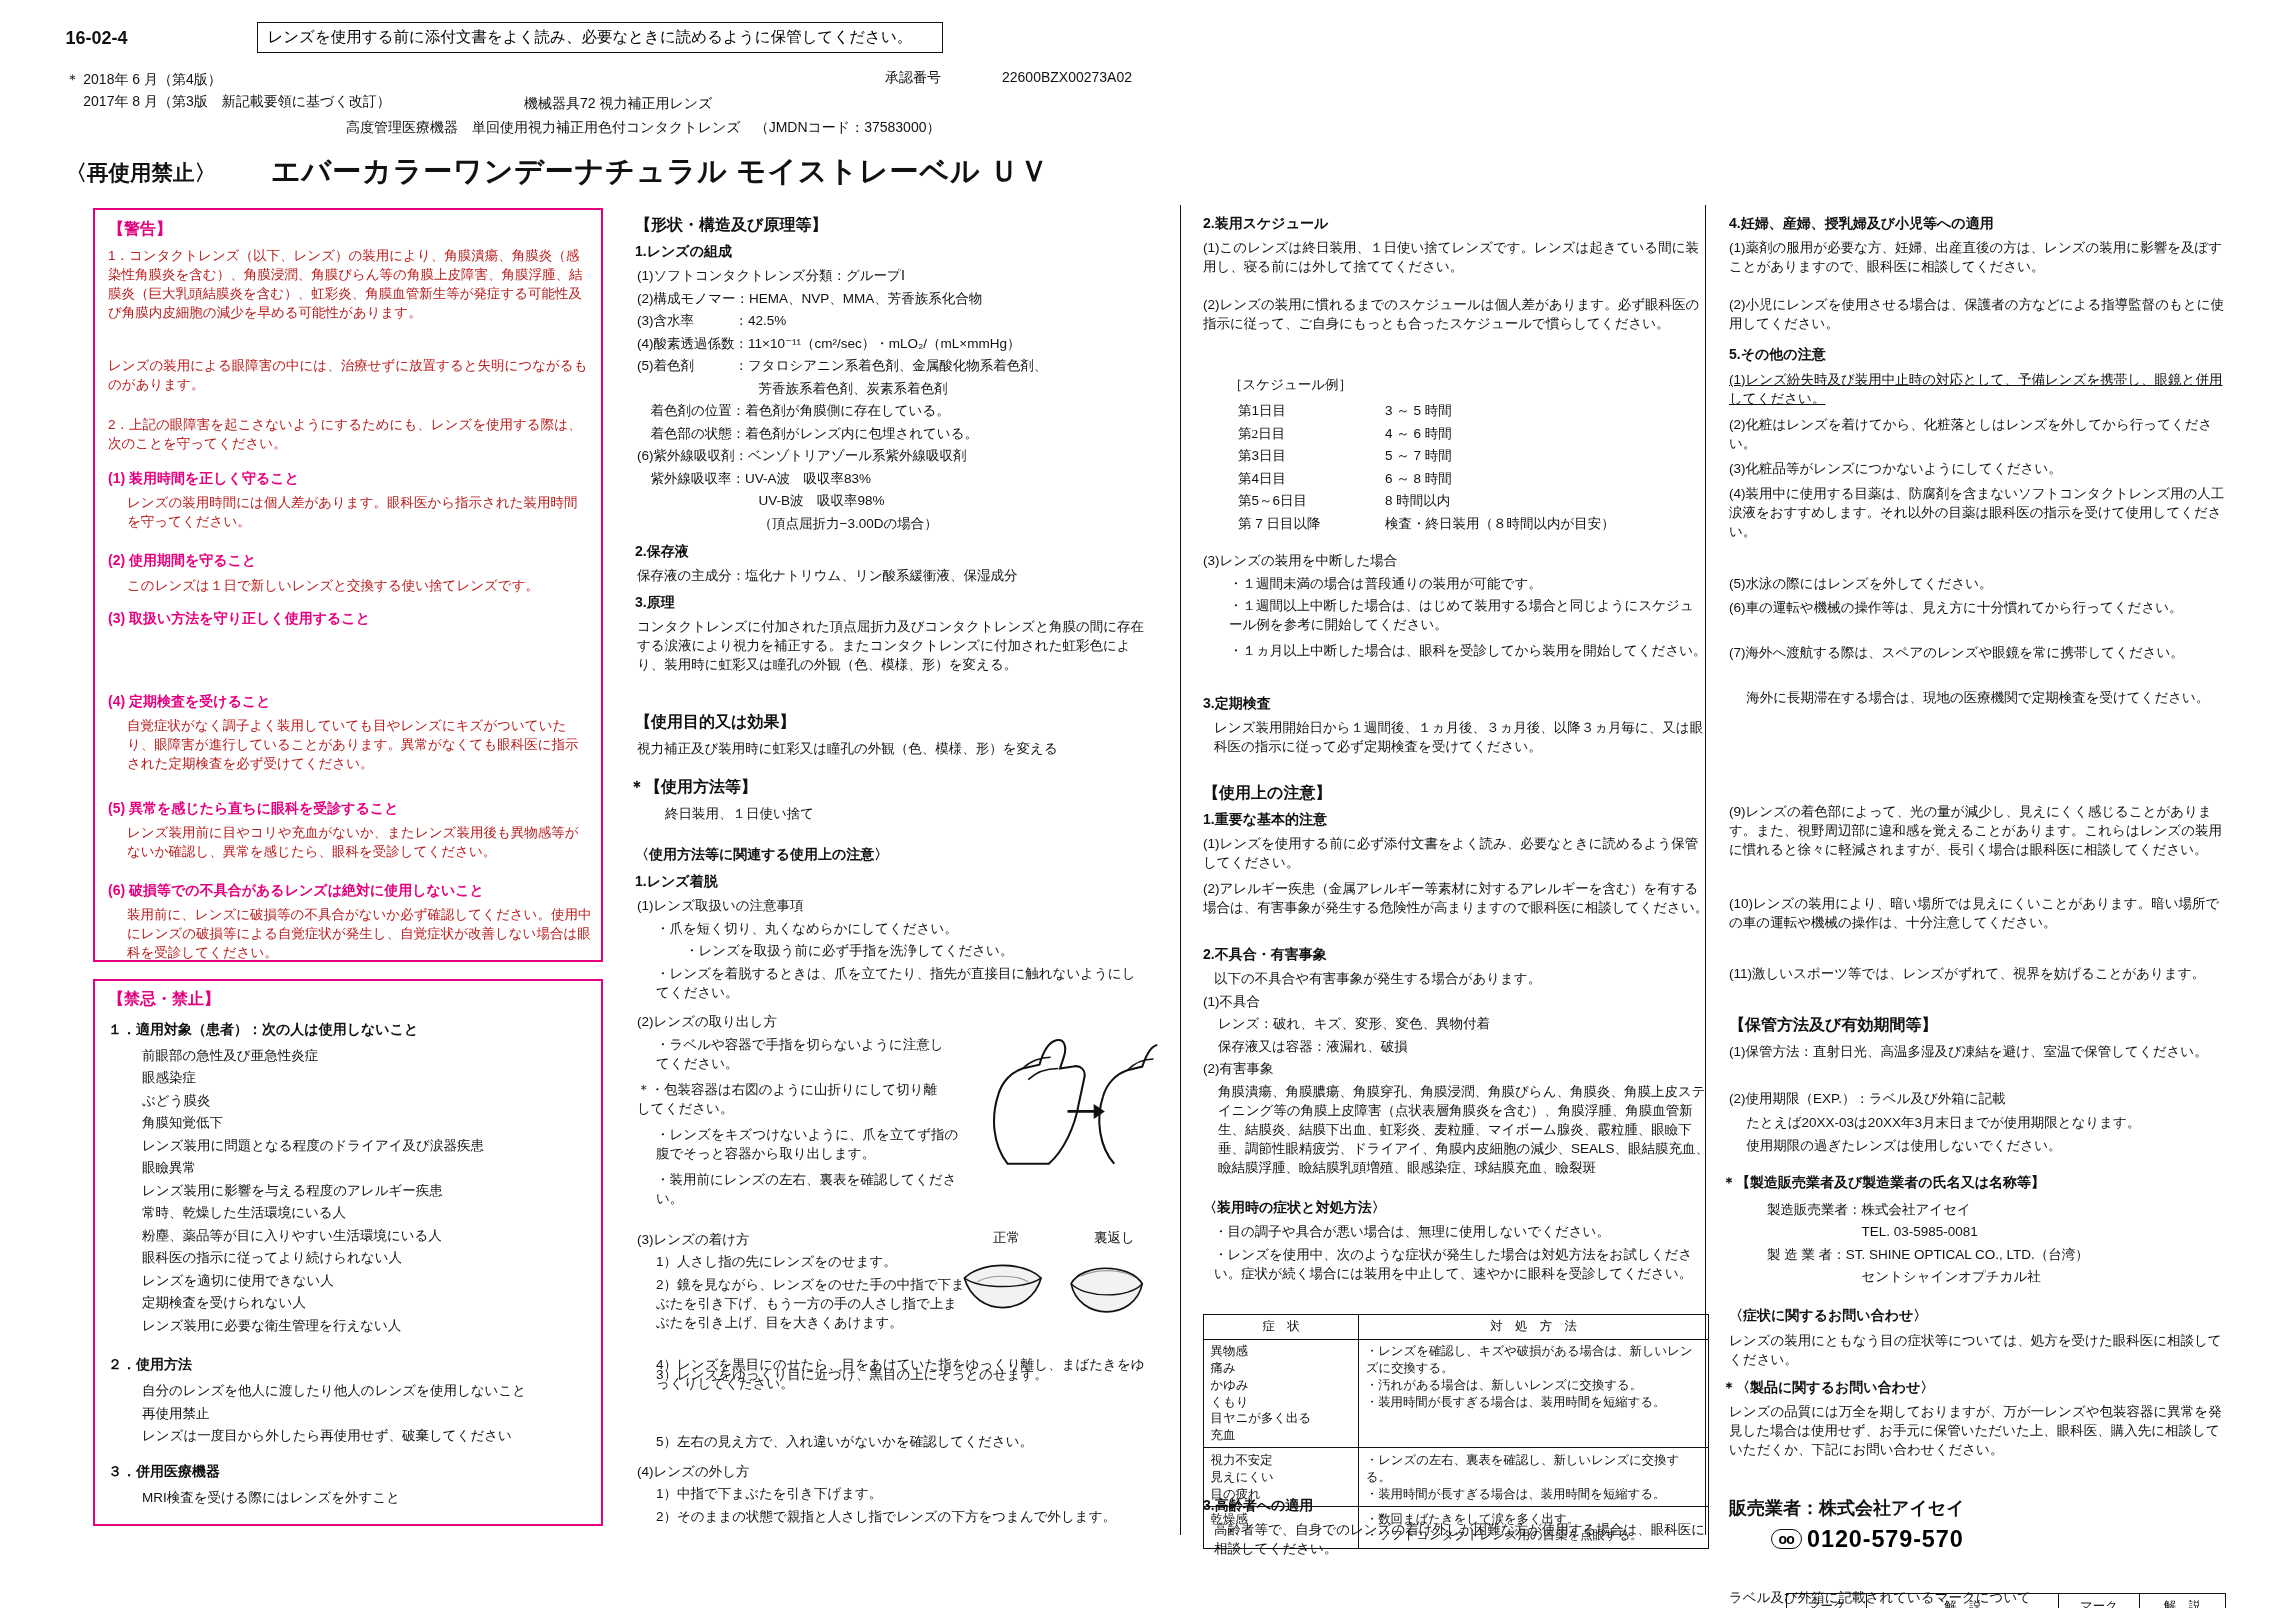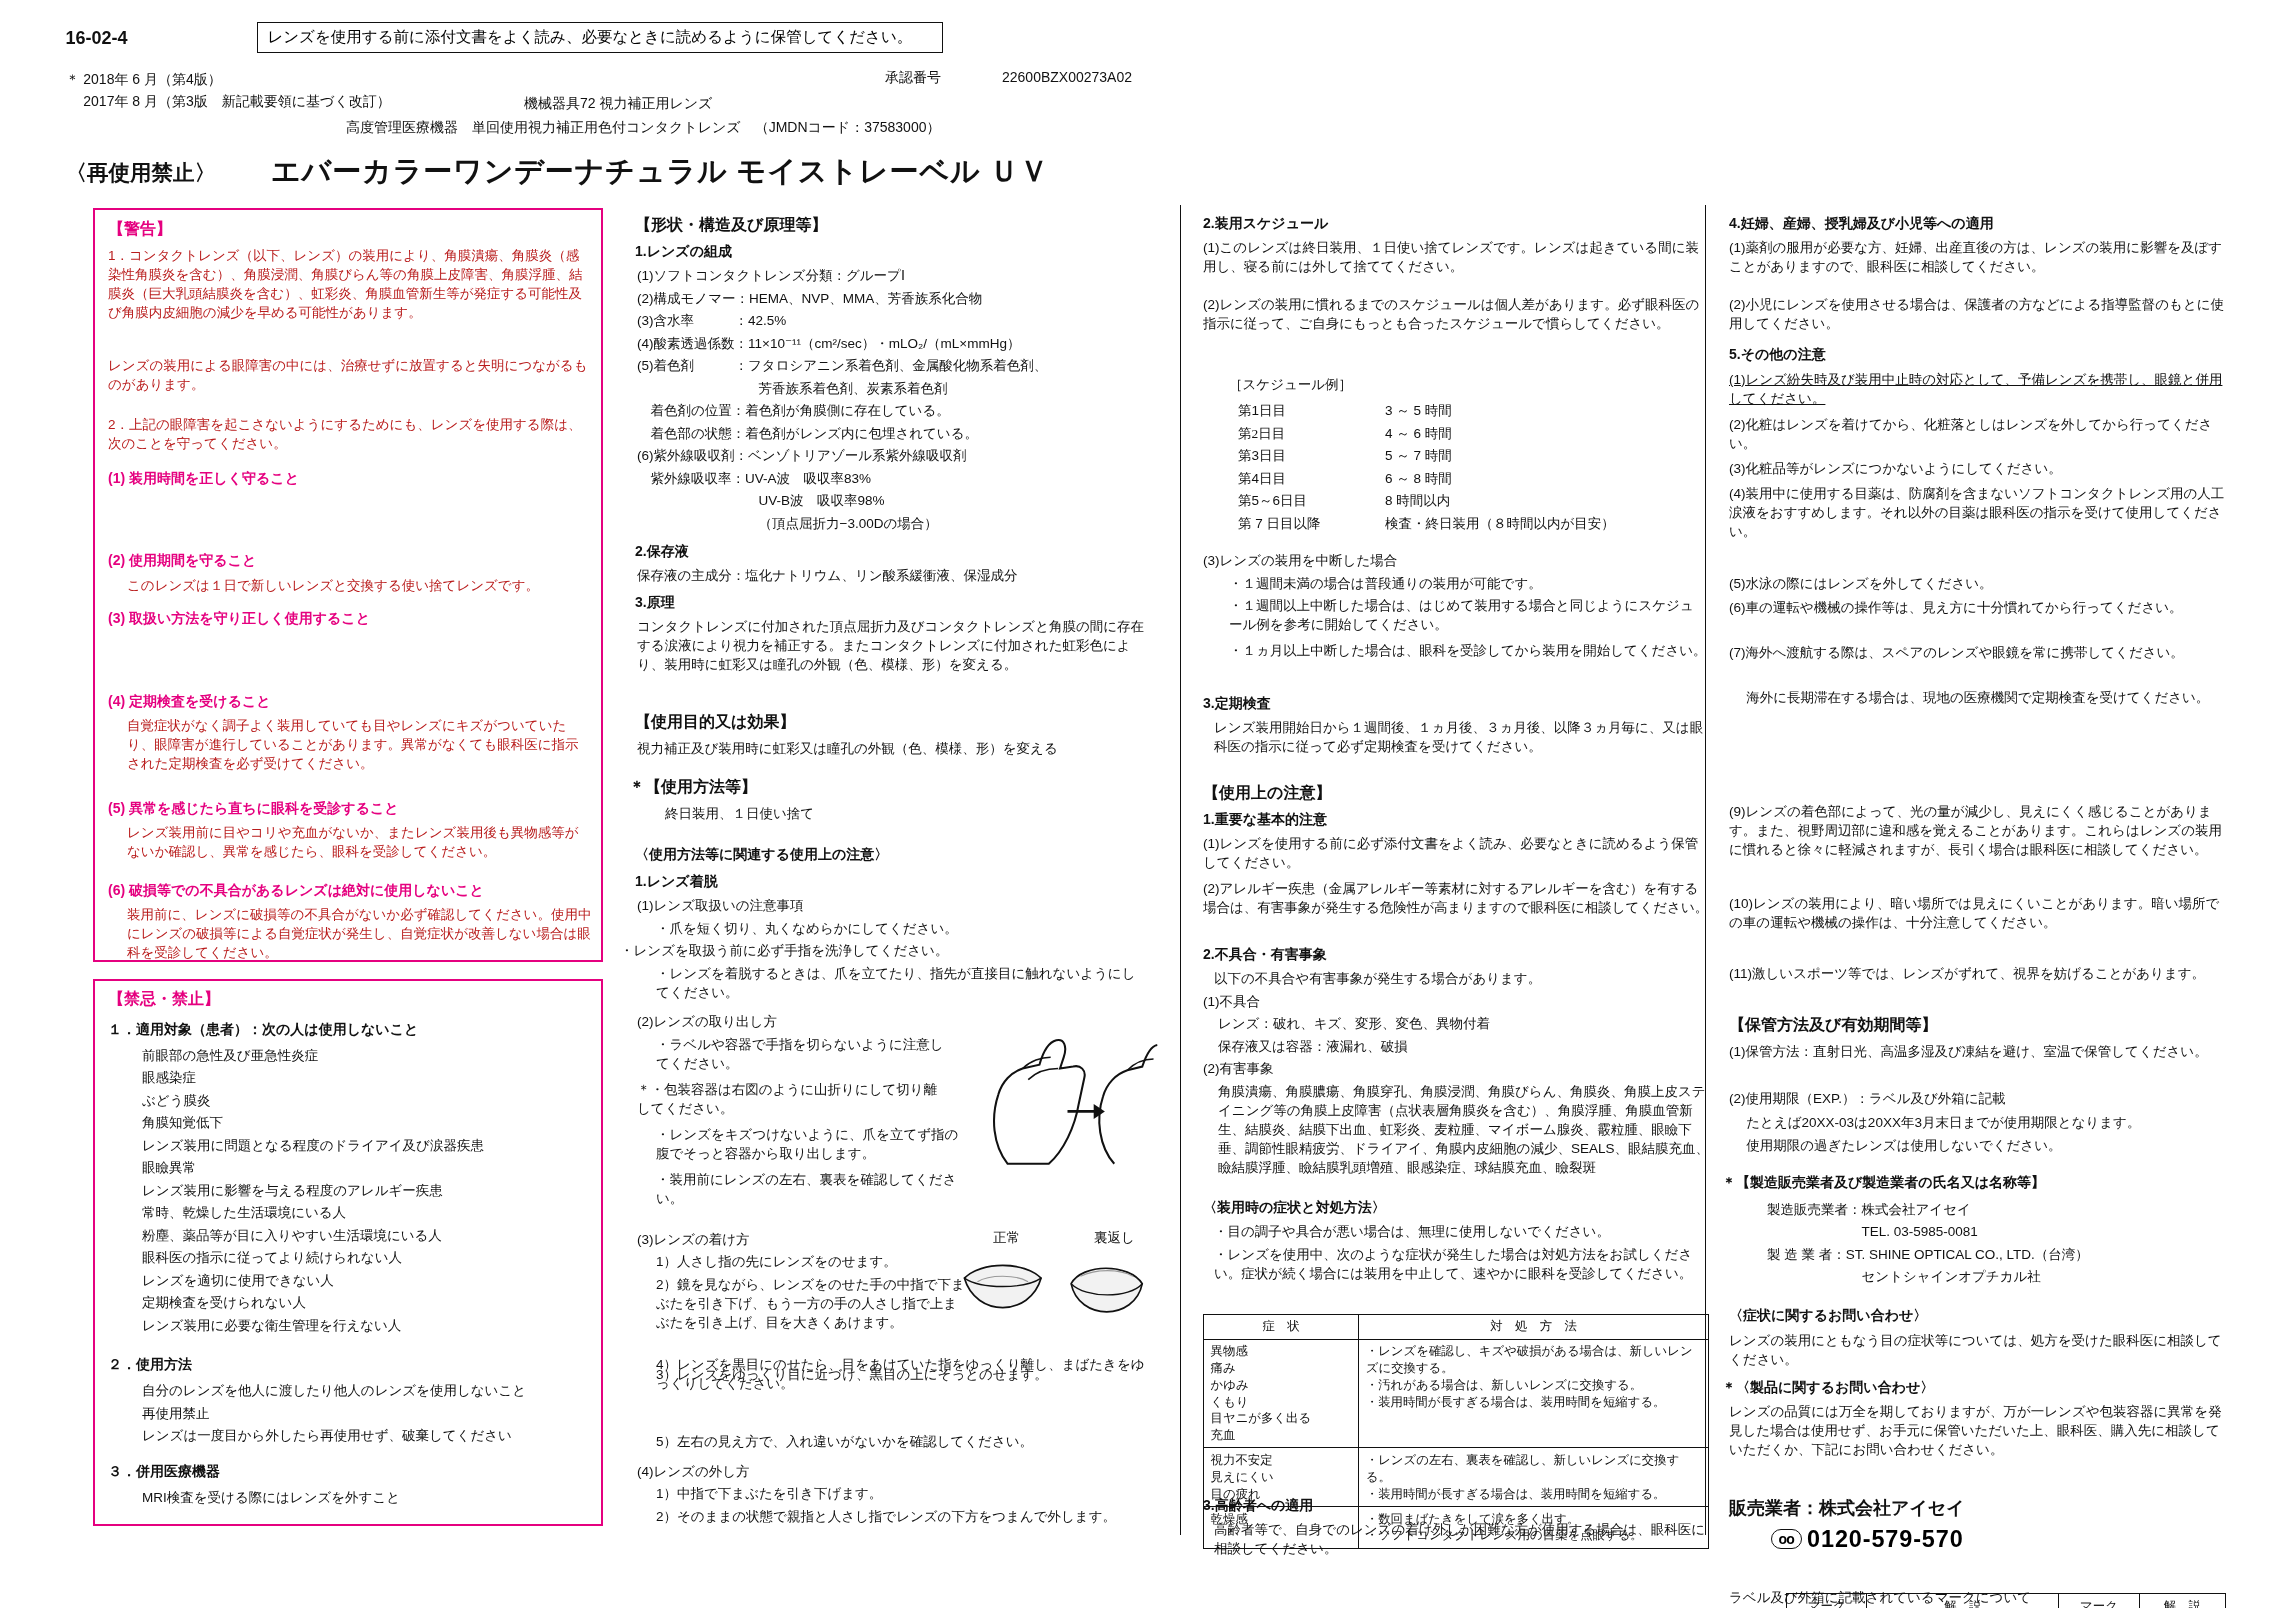--- a/index.html
+++ b/index.html
@@ -46,20 +46,21 @@
   <div class="t" style="left:9.4px;top:137px;font-size:21.5px;font-weight:bold;">〈再使用禁止〉</div>
   <div class="title" style="left:215px;top:131px;">エバーカラーワンデーナチュラル モイストレーベル ＵＶ</div>
 
   <div class="pinkbox" style="left:37px;top:187px;width:506px;height:750px;"></div>
   <div class="t pinkb s17" style="left:52px;top:197px;">【警告】</div>
   <div class="t pink s14" style="left:52px;top:225px;width:480px;">1．コンタクトレンズ（以下、レンズ）の装用により、角膜潰瘍、角膜炎（感染性角膜炎を含む）、角膜浸潤、角膜びらん等の角膜上皮障害、角膜浮腫、結膜炎（巨大乳頭結膜炎を含む）、虹彩炎、角膜血管新生等が発症する可能性及び角膜内皮細胞の減少を早める可能性があります。</div>
   <div class="t pink s14" style="left:52px;top:335px;width:480px;">レンズの装用による眼障害の中には、治療せずに放置すると失明につながるものがあります。</div>
   <div class="t pink s14" style="left:52px;top:394px;width:480px;">2．上記の眼障害を起こさないようにするためにも、レンズを使用する際は、次のことを守ってください。</div>
 
   <div class="t pinkb s15" style="left:52px;top:448px;">(1) 装用時間を正しく守ること</div>
+  <div class="t pink s14" style="left:71px;top:472px;width:459px;">レンズの装用時間には個人差があります。眼科医から指示された装用時間を守ってください。</div>
 
   <div class="t pinkb s15" style="left:52px;top:530px;">(2) 使用期間を守ること</div>
   <div class="t pink s14" style="left:71px;top:555px;width:459px;">このレンズは１日で新しいレンズと交換する使い捨てレンズです。</div>
 
   <div class="t pinkb s15" style="left:52px;top:588px;">(3) 取扱い方法を守り正しく使用すること</div>
 
   <div class="t pinkb s15" style="left:52px;top:671px;">(4) 定期検査を受けること</div>
   <div class="t pink s14" style="left:71px;top:695px;width:459px;">自覚症状がなく調子よく装用していても目やレンズにキズがついていたり、眼障害が進行していることがあります。異常がなくても眼科医に指示された定期検査を必ず受けてください。</div>
 
   <div class="t pinkb s15" style="left:52px;top:778px;">(5) 異常を感じたら直ちに眼科を受診すること</div>
@@ -116,21 +117,21 @@
   <div class="t b s17" style="left:579px;top:690px;">【使用目的又は効果】</div>
   <div class="t s14" style="left:581px;top:718px;width:513px;">視力補正及び装用時に虹彩又は瞳孔の外観（色、模様、形）を変える</div>
 
   <div class="t b s17" style="left:573px;top:755px;">＊【使用方法等】</div>
   <div class="t s14" style="left:609px;top:783px;">終日装用、１日使い捨て</div>
 
   <div class="t b s15" style="left:579px;top:824px;">〈使用方法等に関連する使用上の注意〉</div>
   <div class="t b s15" style="left:579px;top:851px;">1.レンズ着脱</div>
   <div class="t s14" style="left:581px;top:875px;">(1)レンズ取扱いの注意事項</div>
   <div class="t s14" style="left:600px;top:898px;width:487px;">・爪を短く切り、丸くなめらかにしてください。</div>
-  <div class="t s14" style="left:564px;top:920px;width:487px;">・レンズを取扱う前に必ず手指を洗浄してください。</div>
+  <div class="t s14" style="left:629px;top:920px;width:487px;">・レンズを取扱う前に必ず手指を洗浄してください。</div>
   <div class="t s14" style="left:600px;top:943px;width:487px;">・レンズを着脱するときは、爪を立てたり、指先が直接目に触れないようにしてください。</div>
 
   <div class="t s14" style="left:581px;top:991px;">(2)レンズの取り出し方</div>
   <div class="t s14" style="left:600px;top:1014px;width:290px;">・ラベルや容器で手指を切らないように注意してください。</div>
   <div class="t s14" style="left:581px;top:1059px;width:309px;">＊・包装容器は右図のように山折りにして切り離してください。</div>
   <div class="t s14" style="left:600px;top:1104px;width:309px;">・レンズをキズつけないように、爪を立てず指の腹でそっと容器から取り出します。</div>
   <div class="t s14" style="left:600px;top:1149px;width:319px;">・装用前にレンズの左右、裏表を確認してください。</div>
 
   <svg class="hand" style="left:918px;top:993px;" width="187" height="178" viewBox="0 0 200 190">
     <path d="M36 160 C20 140 18 110 26 86 C30 72 40 62 52 58 L70 54 C74 40 80 30 88 28 C96 26 100 34 96 46 L92 58 L106 56 C114 54 120 60 118 68 L112 96 C108 120 96 146 80 160 Z" fill="none" stroke="#111" stroke-width="2.2"></path>

